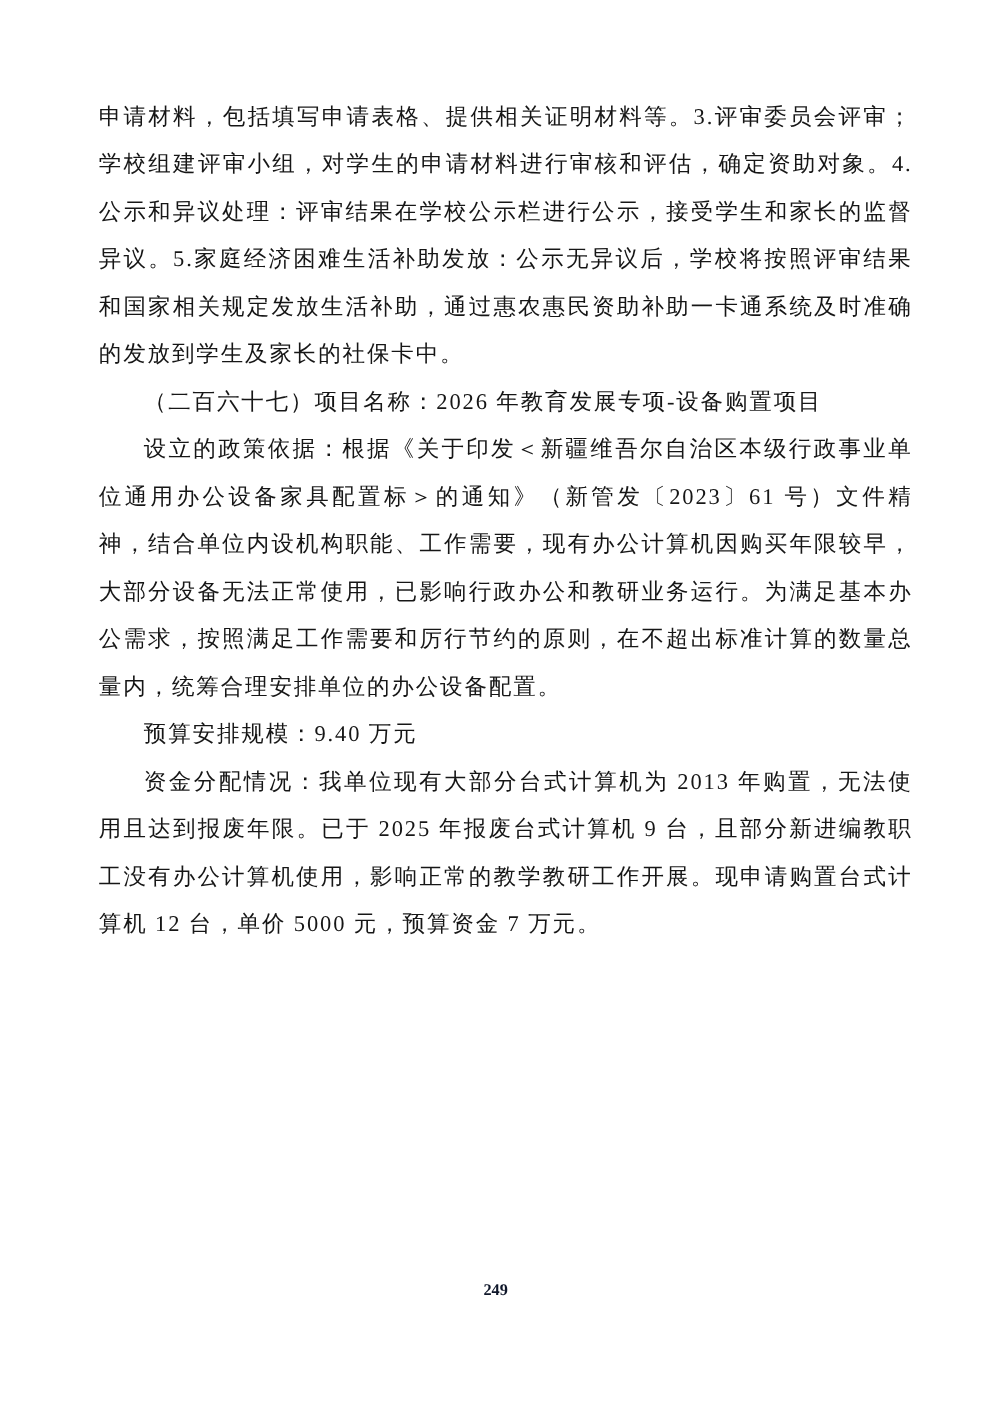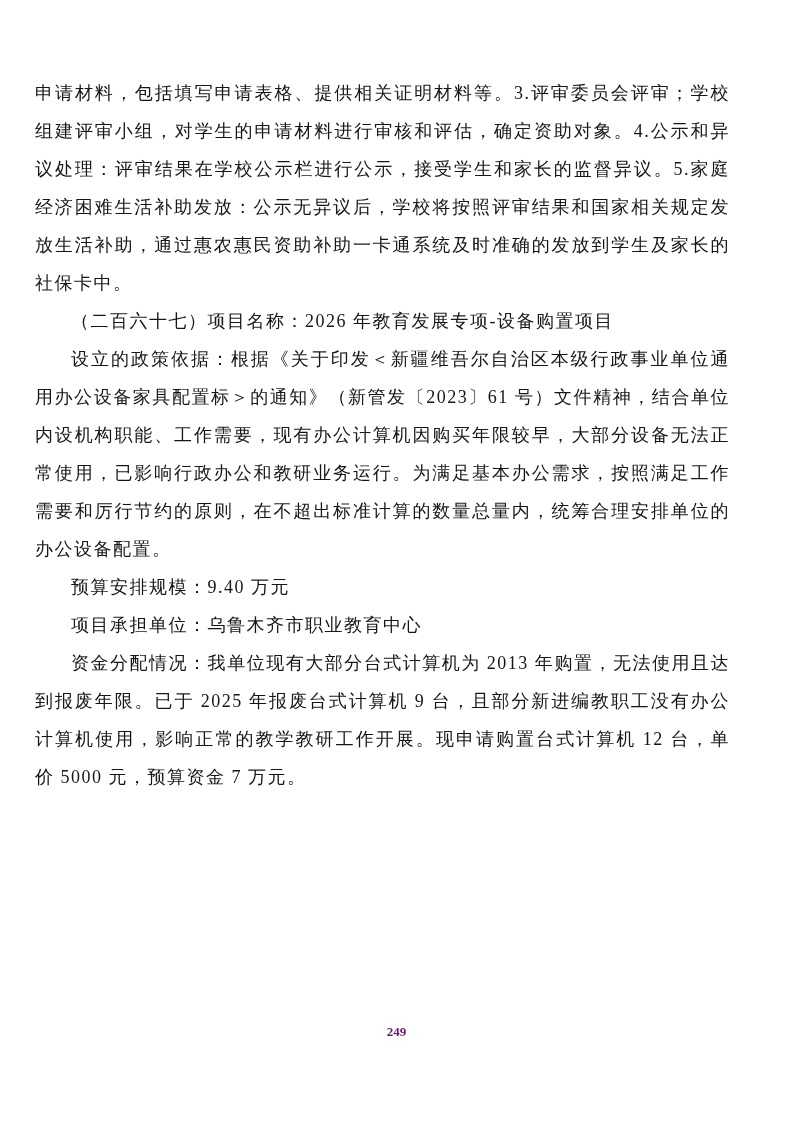--- a/index.html
+++ b/index.html
@@ -6,21 +6,21 @@
       margin: 0;
       padding: 0;
       background: #ffffff;
     }
     .page {
       position: relative;
       width: 793px;
       height: 1122px;
       background: #ffffff;
       box-sizing: border-box;
-      padding: 74px 63px 0 35px;
+      padding: 74px 63px 0 79px;
       font-family: "Liberation Serif", "DejaVu Serif", serif;
       color: #161616;
       overflow: hidden;
     }
     .content p {
       margin: 0;
       font-size: 18px;
       line-height: 38px;
       letter-spacing: 1.5px;
       text-align: justify;
@@ -32,29 +32,28 @@
     }
     .page-number {
       position: absolute;
       left: 0;
       top: 1024px;
       width: 100%;
       text-align: center;
       font-size: 13px;
       font-weight: bold;
       letter-spacing: 0;
-      color: #701a75;
+      color: #0f172a;
     }
   </style>
 </head>
 <body>
 
 <div class="page">
   <div class="content">
     <p>申请材料，包括填写申请表格、提供相关证明材料等。3.评审委员会评审；学校组建评审小组，对学生的申请材料进行审核和评估，确定资助对象。4.公示和异议处理：评审结果在学校公示栏进行公示，接受学生和家长的监督异议。5.家庭经济困难生活补助发放：公示无异议后，学校将按照评审结果和国家相关规定发放生活补助，通过惠农惠民资助补助一卡通系统及时准确的发放到学生及家长的社保卡中。</p>
     <p class="indent">（二百六十七）项目名称：2026 年教育发展专项-设备购置项目</p>
     <p class="indent">设立的政策依据：根据《关于印发＜新疆维吾尔自治区本级行政事业单位通用办公设备家具配置标＞的通知》（新管发〔2023〕61 号）文件精神，结合单位内设机构职能、工作需要，现有办公计算机因购买年限较早，大部分设备无法正常使用，已影响行政办公和教研业务运行。为满足基本办公需求，按照满足工作需要和厉行节约的原则，在不超出标准计算的数量总量内，统筹合理安排单位的办公设备配置。</p>
     <p class="indent">预算安排规模：9.40 万元</p>
-    <p class="indent">项目承担单位：乌鲁木齐市职业教育中心</p>
     <p class="indent">资金分配情况：我单位现有大部分台式计算机为 2013 年购置，无法使用且达到报废年限。已于 2025 年报废台式计算机 9 台，且部分新进编教职工没有办公计算机使用，影响正常的教学教研工作开展。现申请购置台式计算机 12 台，单价 5000 元，预算资金 7 万元。</p>
   </div>
   <div class="page-number">249</div>
 </div>
 
 </body></html>

